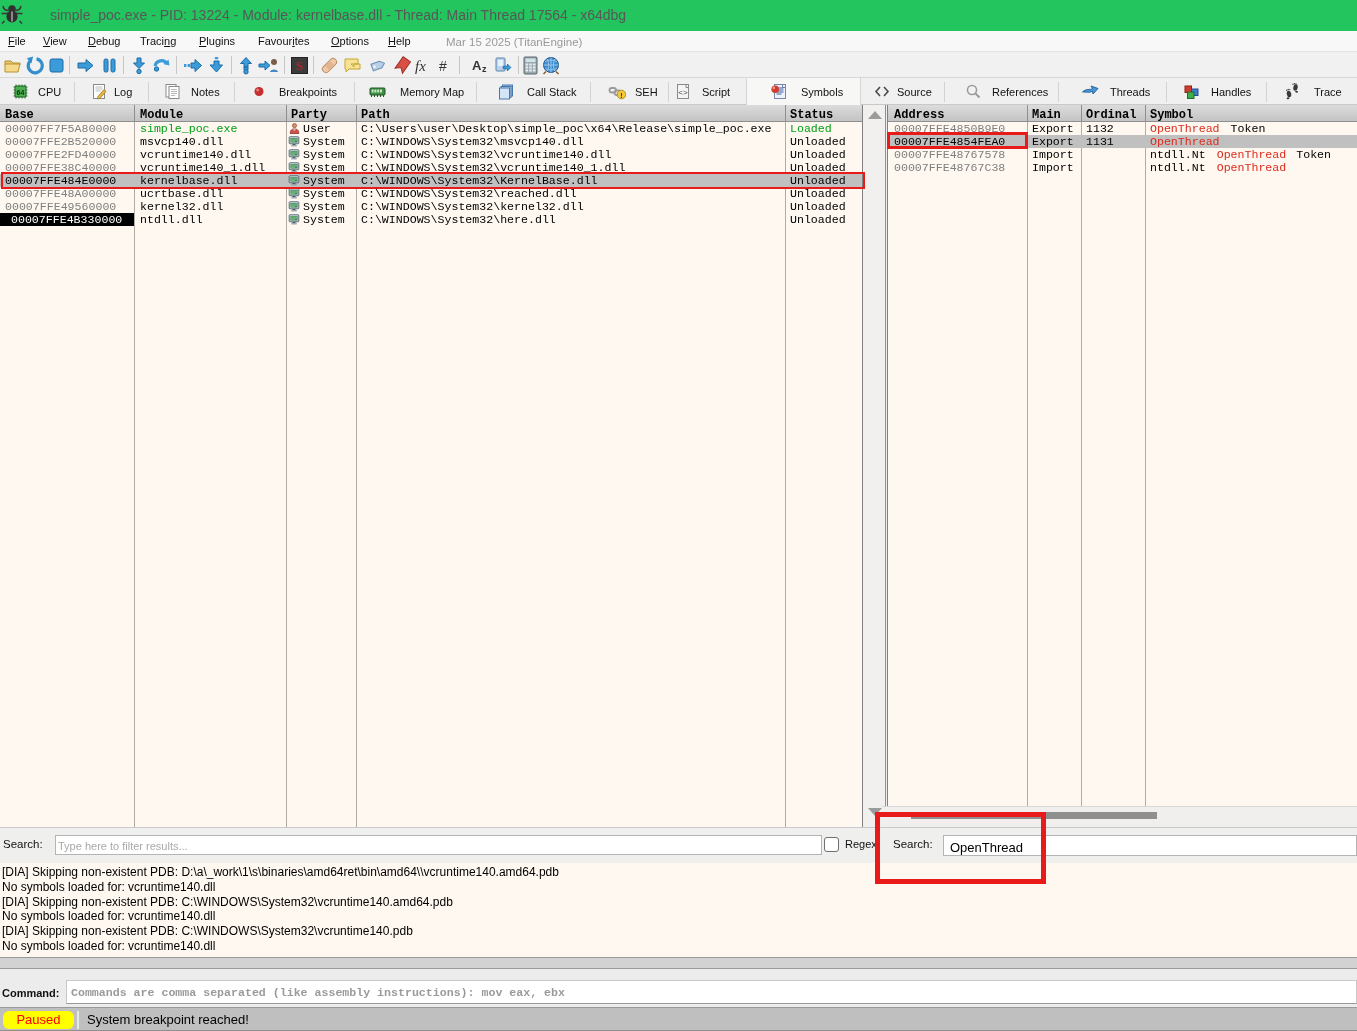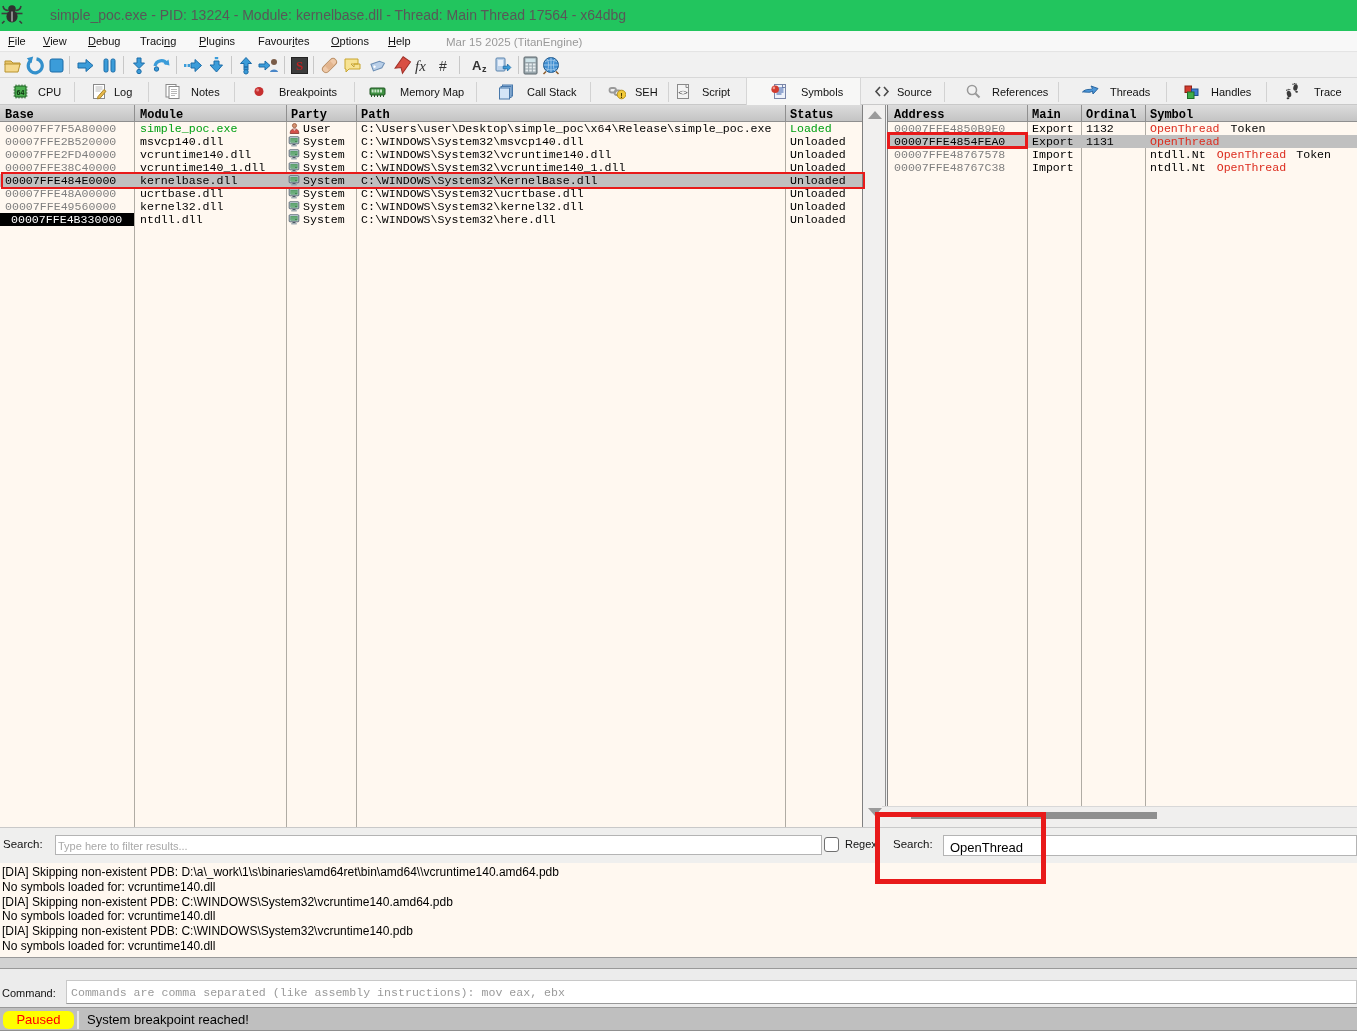--- a/index.html
+++ b/index.html
@@ -58,21 +58,21 @@
 #lsearch-input { position:absolute; left:55px; top:7px; width:767px; height:20px; background:#fff; border:1px solid #b4b4b4; font-size:11px; color:#a8a8a8; padding:4px 2px; }
 #regexbox { position:absolute; left:824px; top:9px; width:15px; height:15px; background:#fff; border:1px solid #707070; border-radius:3px; }
 #regexlbl { position:absolute; left:845px; top:10px; font-size:11px; color:#111; }
 #rsearch-input { position:absolute; left:943px; top:7px; width:414px; height:21px; background:#fff; border:1px solid #b4b4b4; font-size:13px; color:#000; padding:4px 6px; }
 
 
 #log { position:absolute; left:0; top:863px; width:1357px; height:94px; background:#fff8f0; font-family:Liberation Sans, sans-serif; font-size:12px; line-height:14.8px; color:#000; padding:2px 0 0 2px; white-space:pre; }
 
 
 #splitter { position:absolute; left:0; top:957px; width:1357px; height:12px; background:#d2d2d2; border-top:1px solid #999; border-bottom:1px solid #999; }
-#cmdarea { position:absolute; left:0; top:969px; width:1357px; height:48px; background:#ececec; }
+#cmdarea { position:absolute; left:0; top:969px; width:1357px; height:48px; background:#ececec;font-weight:bold; }
 #cmdlbl { position:absolute; left:2px; top:18px; font-size:11px; color:#111; }
 #cmdinput { position:absolute; left:66px; top:11px; width:1291px; height:24px; background:#fff; border:1px solid #c8c8c8; border-bottom:1px solid #999; font-family:"Liberation Mono", monospace; font-size:11.6px; color:#9a9a9a; padding:5px 4px; }
 
 
 #statusbar { position:absolute; left:0; top:1007px; width:1357px; height:24px; background:#bfbfbf; border-top:1px solid #999; border-bottom:1px solid #909090; }
 #paused { position:absolute; left:3px; top:3px; width:71px; height:18px; background:#ffff00; color:#fe0000; font-size:13px; text-align:center; line-height:18px;border-radius:6px; }
 #statussep { position:absolute; left:77px; top:3px; width:2px; height:18px; background:#e8e8e8; }
 #statustext { position:absolute; left:87px; top:4px; font-size:13px; color:#000; }
 
 
@@ -397,21 +397,21 @@
           <path d="M3 3 h6 M3 4.2 h6 M3 5.4 h4" stroke="#9fd4ab" stroke-width="0.6"></path>
           <rect x="4.5" y="8" width="3" height="1" fill="#4a5a66"></rect>
           <rect x="3.2" y="9.2" width="5.6" height="1.2" fill="#8a99a4"></rect>
         </svg><span class="cell" style="left:303px">System</span><span class="cell" style="left:361px">C:\WINDOWS\System32\KernelBase.dll</span><span class="cell" style="left:790px">Unloaded</span></div>
     <div class="row" style="top:82px"><span class="cell gray" style="left:5px">00007FFE48A00000</span><span class="cell" style="left:140px">ucrtbase.dll</span><svg class="cell" style="left:288px;top:1px" width="12" height="11" viewBox="0 0 12 11">
           <rect x="1.2" y="0.8" width="9.6" height="7" rx="0.8" fill="#d8e4ee" stroke="#4a5a66" stroke-width="0.9"></rect>
           <rect x="2.4" y="2" width="7.2" height="4.6" fill="#3f8a52"></rect>
           <path d="M3 3 h6 M3 4.2 h6 M3 5.4 h4" stroke="#9fd4ab" stroke-width="0.6"></path>
           <rect x="4.5" y="8" width="3" height="1" fill="#4a5a66"></rect>
           <rect x="3.2" y="9.2" width="5.6" height="1.2" fill="#8a99a4"></rect>
-        </svg><span class="cell" style="left:303px">System</span><span class="cell" style="left:361px">C:\WINDOWS\System32\ucrtbase.dll</span><span class="cell" style="left:790px">Unloaded</span></div>
+        </svg><span class="cell" style="left:303px">System</span><span class="cell" style="left:361px">C:\WINDOWS\System32\reached.dll</span><span class="cell" style="left:790px">Unloaded</span></div>
     <div class="row" style="top:95px"><span class="cell gray" style="left:5px">00007FFE49560000</span><span class="cell" style="left:140px">kernel32.dll</span><svg class="cell" style="left:288px;top:1px" width="12" height="11" viewBox="0 0 12 11">
           <rect x="1.2" y="0.8" width="9.6" height="7" rx="0.8" fill="#d8e4ee" stroke="#4a5a66" stroke-width="0.9"></rect>
           <rect x="2.4" y="2" width="7.2" height="4.6" fill="#3f8a52"></rect>
           <path d="M3 3 h6 M3 4.2 h6 M3 5.4 h4" stroke="#9fd4ab" stroke-width="0.6"></path>
           <rect x="4.5" y="8" width="3" height="1" fill="#4a5a66"></rect>
           <rect x="3.2" y="9.2" width="5.6" height="1.2" fill="#8a99a4"></rect>
         </svg><span class="cell" style="left:303px">System</span><span class="cell" style="left:361px">C:\WINDOWS\System32\kernel32.dll</span><span class="cell" style="left:790px">Unloaded</span></div>
     <div class="row" style="top:108px"><span class="cell" style="left:0px;width:134px;background:#000;color:#fff;padding-left:11px">00007FFE4B330000</span><span class="cell" style="left:140px">ntdll.dll</span><svg class="cell" style="left:288px;top:1px" width="12" height="11" viewBox="0 0 12 11">
           <rect x="1.2" y="0.8" width="9.6" height="7" rx="0.8" fill="#d8e4ee" stroke="#4a5a66" stroke-width="0.9"></rect>
           <rect x="2.4" y="2" width="7.2" height="4.6" fill="#3f8a52"></rect>

